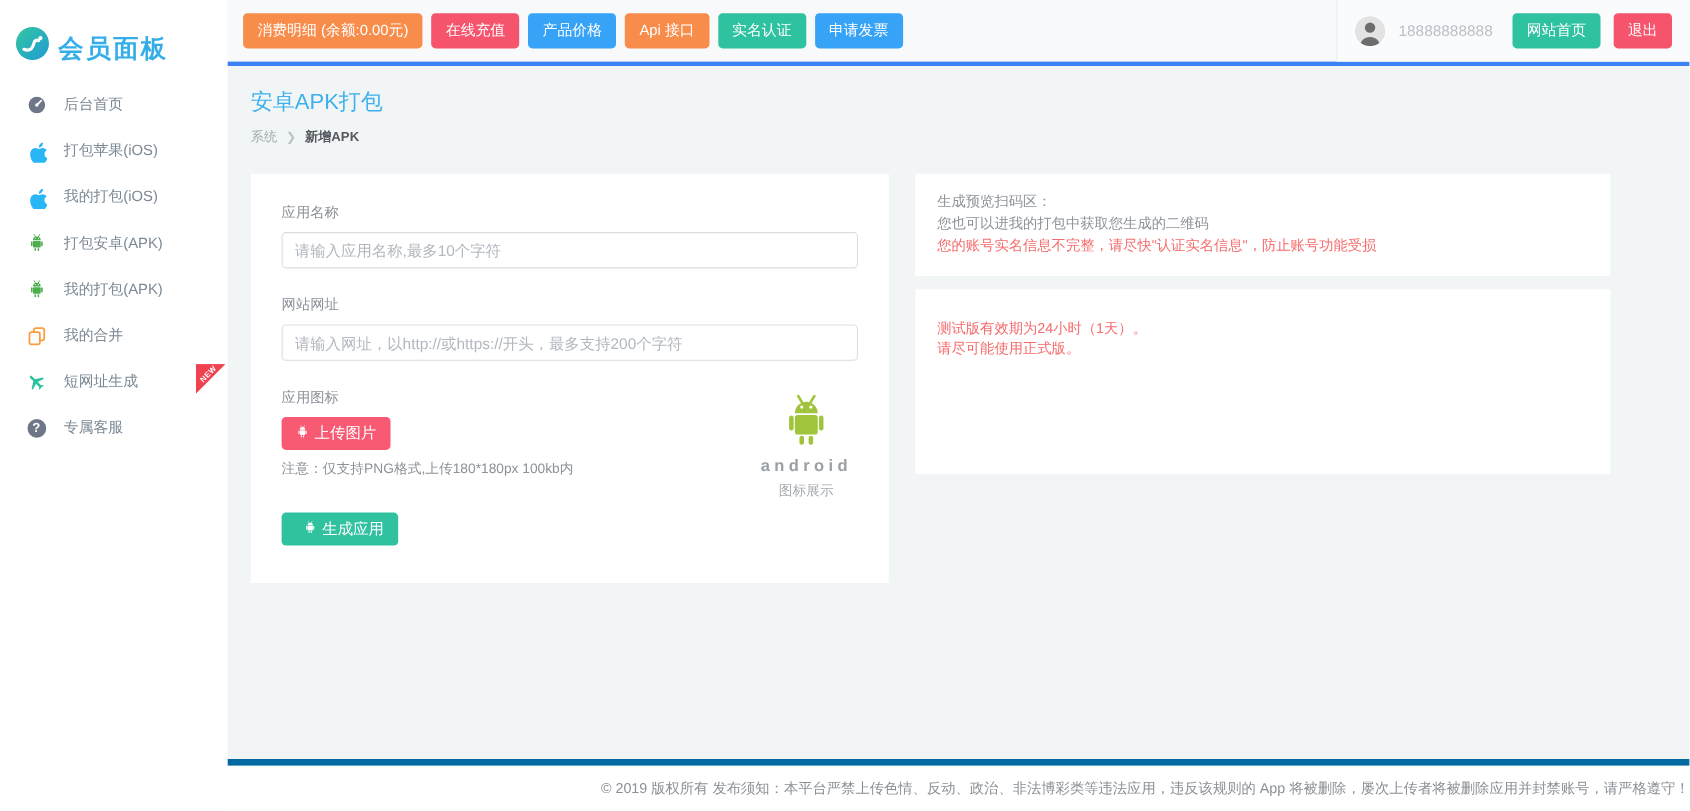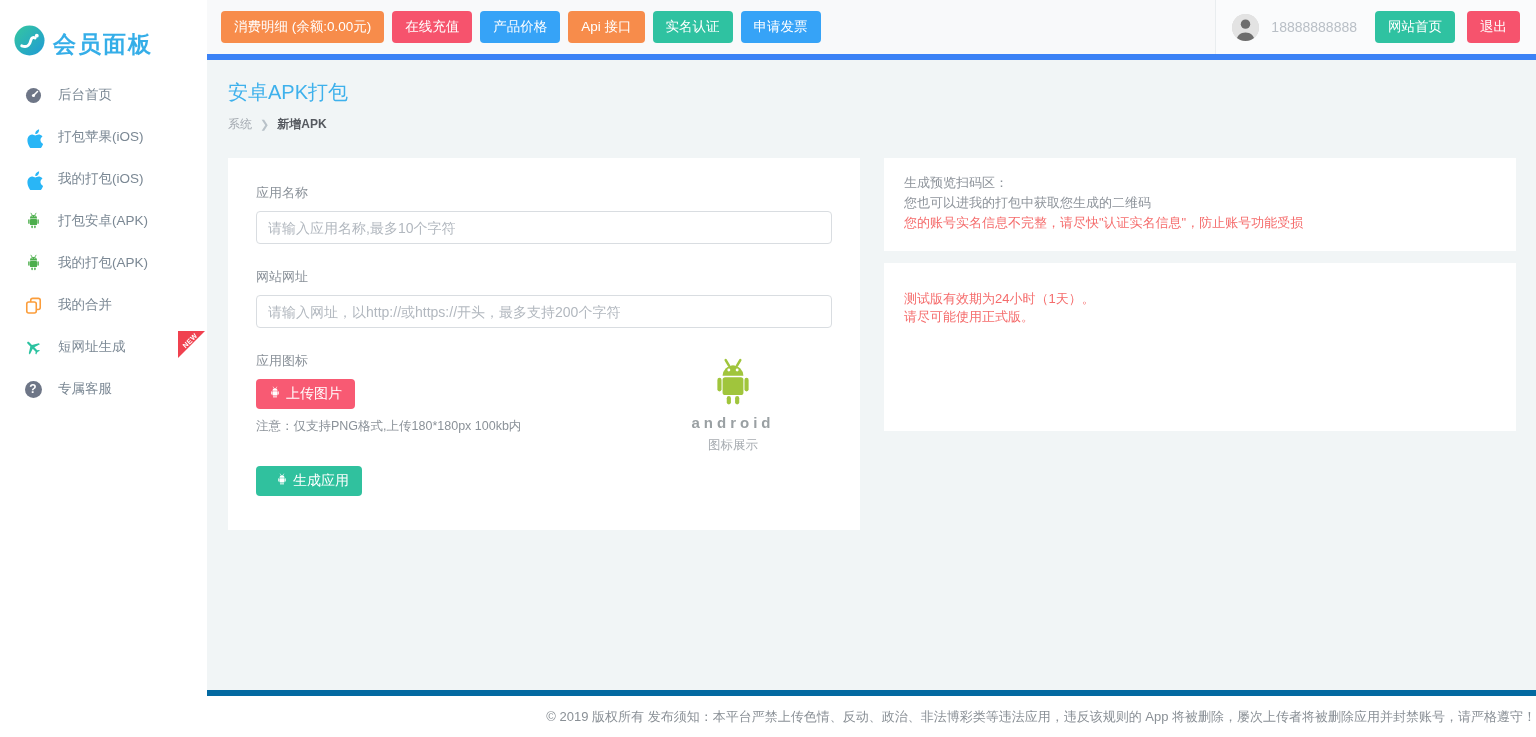--- a/index.html
+++ b/index.html
@@ -19,21 +19,21 @@
     font-size:12px; font-weight:bold; display:flex; align-items:center; justify-content:center; }
   .new-badge { position:absolute; right:2px; top:5px; width:27px; height:27px;
     background:#f0414f; clip-path:polygon(0 0,100% 0,0 100%); }
   .new-badge span { position:absolute; left:-1px; top:6px; width:26px; text-align:center;
     transform:rotate(-45deg); font-size:7px; font-weight:bold; color:#fff; letter-spacing:.5px; }
 
   
   .content-col { flex:1; display:flex; flex-direction:column; background:#f1f5f6; min-width:0; }
 
   
-  .topbar { height:60px; background:#f8f9fa; border-bottom:6px solid #3b82f6;
+  .topbar { height:60px; background:#f8f9fa; border-bottom:4px solid #3b82f6;
     display:flex; align-items:center; padding:0 0 0 6px; flex-shrink:0; }
   .tb-btn { border:none; border-radius:4px; color:#fff; font-size:13.5px; padding:7px 13px;
     margin-left:8px; cursor:pointer; font-family:inherit; white-space:nowrap; }
   .tb-orange { background:#f78c4b; } .tb-red { background:#f6536d; }
   .tb-blue { background:#36a3f7; } .tb-teal { background:#2fc2a1; }
   .tb-right { margin-left:auto; height:100%; display:flex; align-items:center; gap:12px;
     border-left:1px solid #e9edef; background:#fafbfc; padding:0 16px 0 16px; }
   .avatar { width:27px; height:27px; border-radius:50%; background:#d8d8d8; overflow:hidden;
     display:flex; align-items:flex-end; justify-content:center; }
   .phone { color:#b9bfc6; font-size:14px; margin-right:6px; }
@@ -41,21 +41,21 @@
   
   .main { flex:1; padding:19px 20px 0 21px; overflow:hidden; }
   .page-title { color:#3eb1ec; font-size:20px; font-weight:500; }
   .breadcrumb { margin-top:10px; display:flex; align-items:center; gap:8px; font-size:12px; }
   .bc-root { color:#a3a9b0; cursor:pointer; }
   .bc-sep { color:#b9c2c9; font-size:11px; }
   .bc-current { color:#55595f; font-weight:bold; }
 
   .cards { display:flex; gap:24px; margin-top:25px; align-items:flex-start; }
   .card { background:#fff; }
-  .card-form { width:632px; padding:26px 28px 34px; }
+  .card-form { width:580px; padding:26px 28px 34px; }
   .right-col { width:632px; display:flex; flex-direction:column; gap:12px; }
   .card-preview { padding:15px 20px 18px; font-size:13px; color:#8d939a; line-height:20px; }
   .warn-red { color:#f56c6c; }
   .card-notice { padding:27px 20px; height:168px; font-size:13px; color:#f56c6c; }
   .card-notice .line2 { }
 
   .f-label { font-size:13px; color:#8a9199; margin-bottom:9px; }
   .f-input { width:100%; height:33px; border:1px solid #d9dde1; border-radius:4px;
     padding:0 11px; font-size:14px; color:#444; font-family:inherit; background:#fff; }
   .f-input::placeholder { color:#b2b8bf; }

